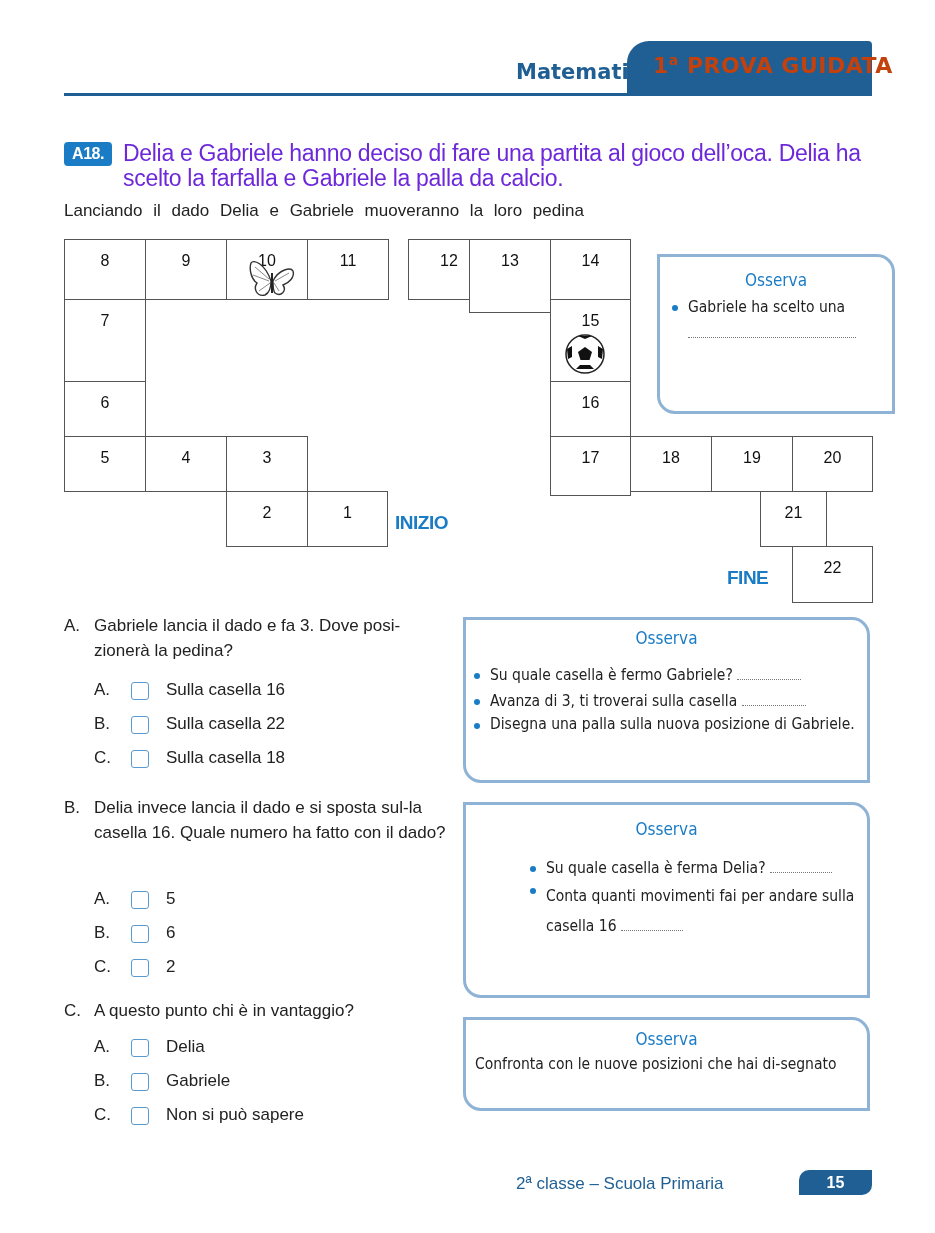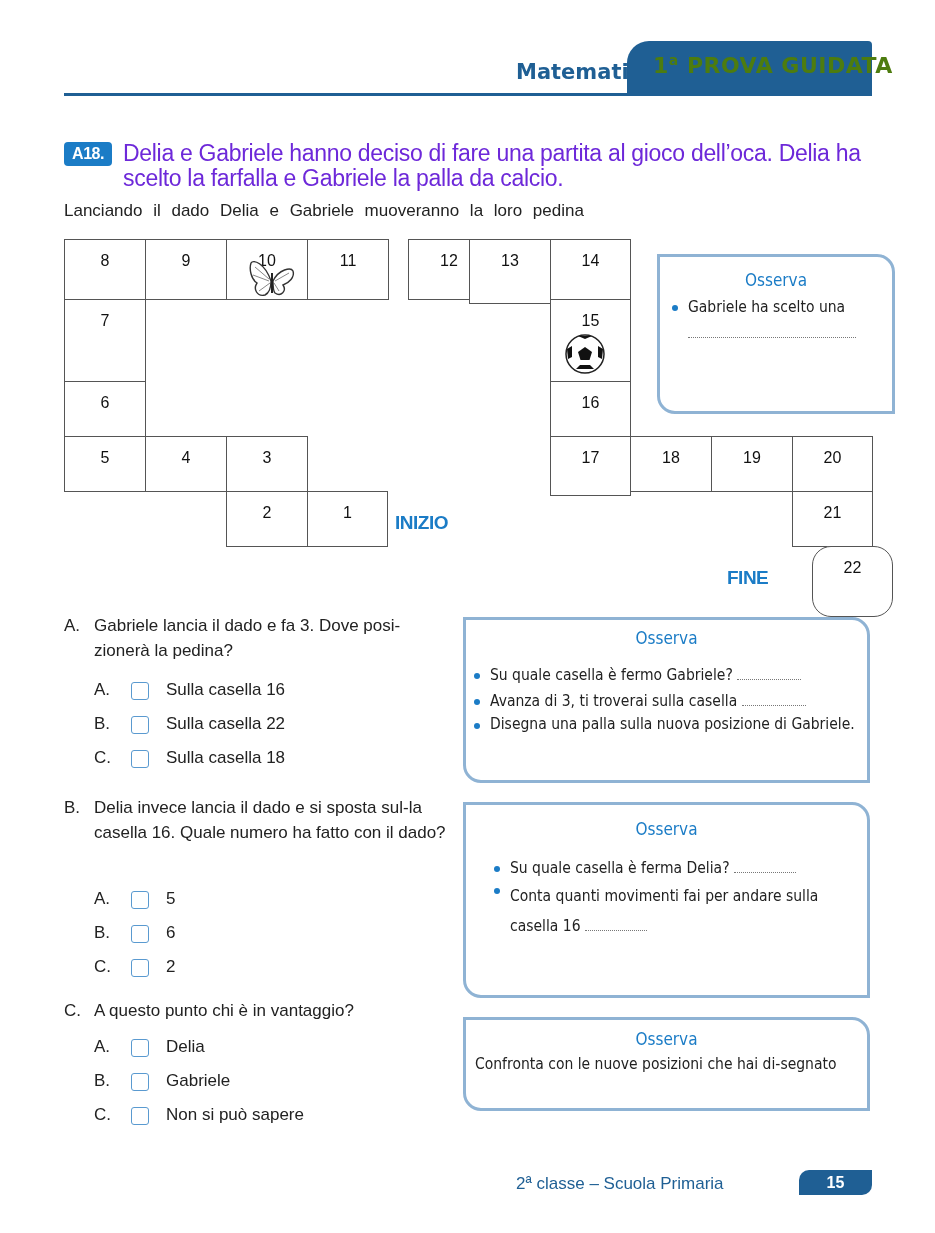--- a/index.html
+++ b/index.html
@@ -3,21 +3,21 @@
 <meta charset="utf-8">
 <style>
   * { box-sizing: border-box; margin: 0; padding: 0; }
   html, body { width: 935px; height: 1233px; background: #ffffff; overflow: hidden; }
   body { position: relative; font-family: "Liberation Sans", sans-serif; color: #222; }
 
   
   .hdr-line { position: absolute; left: 64px; top: 93px; width: 806px; height: 3px; background: #1f5f94; }
   .hdr-subject { position: absolute; left: 516px; top: 60px; font-family: "DejaVu Sans", sans-serif; font-weight: bold; font-size: 21px; color: #1f5f94; }
   .hdr-tab { position: absolute; left: 627px; top: 41px; width: 245px; height: 55px; background: #1f5f94; border-radius: 22px 0 0 0; border-top-right-radius: 4px; }
-  .hdr-tab-label { position: absolute; left: 653px; top: 52px; font-family: "DejaVu Sans", sans-serif; font-weight: bold; font-size: 22px; color: #4d7c0f; letter-spacing: 0.5px; }
+  .hdr-tab-label { position: absolute; left: 653px; top: 52px; font-family: "DejaVu Sans", sans-serif; font-weight: bold; font-size: 22px; color: #c2410c; letter-spacing: 0.5px; }
   .hdr-tab-label sup { font-size: 14px; }
 
   
   .ex-badge { position: absolute; left: 64px; top: 142px; width: 48px; height: 24px; background: #1b7cc6; border-radius: 4px; color: #fff; font-weight: bold; font-size: 16px; text-align: center; line-height: 24px; letter-spacing: -0.5px; }
   .ex-title { position: absolute; left: 123px; top: 141px; width: 760px; font-size: 23px; line-height: 25px; color: #6d28d9; letter-spacing: -0.3px; }
   .ex-intro { position: absolute; left: 64px; top: 201px; font-family: "Liberation Sans Narrow", "Liberation Sans", sans-serif; font-size: 17px; color: #222; word-spacing: 6px; }
 
   
   .cell { position: absolute; border: 1px solid #555; background: #fff; }
   .cell .num { position: absolute; left: 0; right: 0; top: 12px; text-align: center; font-size: 16px; color: #111; }
@@ -74,21 +74,21 @@
       <path d="M8 8 L22 20 M6 16 L22 22 M12 32 L23 24 M42 14 L28 22 M32 32 L27 24" stroke="#555" stroke-width="0.7"></path>
       <line x1="25" y1="14" x2="25" y2="34" stroke="#222" stroke-width="2"></line>
     </svg>
   </div>
   <div class="cell" style="left:307px;top:239px;width:82px;height:61px;">
       <div class="num">11</div>
     </div>
   <div class="cell" style="left:408px;top:239px;width:82px;height:61px;">
       <div class="num">12</div>
     </div>
-  <div class="cell" style="left:469px;top:239px;width:82px;height:65px;padding-left:10px;">
+  <div class="cell" style="left:469px;top:239px;width:82px;height:74px;padding-left:10px;">
       <div class="num">13</div>
     </div>
   <div class="cell" style="left:550px;top:239px;width:81px;height:61px;">
       <div class="num">14</div>
     </div>
 
   <div class="cell" style="left:64px;top:299px;width:82px;height:83px;">
       <div class="num">7</div>
     </div>
   <div class="cell" style="left:64px;top:381px;width:82px;height:56px;">
@@ -134,24 +134,24 @@
   <div class="cell" style="left:630px;top:436px;width:82px;height:56px;">
       <div class="num">18</div>
     </div>
   <div class="cell" style="left:711px;top:436px;width:82px;height:56px;">
       <div class="num">19</div>
     </div>
   <div class="cell" style="left:792px;top:436px;width:81px;height:56px;">
       <div class="num">20</div>
     </div>
 
-  <div class="cell" style="left:792px;top:491px;width:81px;height:56px;">
+  <div class="cell" style="left:760px;top:491px;width:67px;height:56px;">
       <div class="num">21</div>
     </div>
-  <div class="cell" style="left:812px;top:546px;width:81px;height:71px;border-radius:19px;">
+  <div class="cell" style="left:792px;top:546px;width:81px;height:57px;">
       <div class="num">22</div>
     </div>
   <div class="board-label" style="left:727px;top:567px;">FINE</div>
 </div>
 
 <div class="osserva" style="left:657px;top:254px;width:238px;height:160px;">
   <div class="title" style="margin-top:13px;">Osserva</div>
   <ul style="margin-top:8px;">
     <li style="margin-left:6px;margin-top:6px;"><span>Gabriele ha scelto una</span><br><span class="dots" style="width:168px;margin-top:10px;"></span></li>
   </ul>
@@ -201,21 +201,21 @@
     <span class="ot">6</span>
   </div>
 <div class="opt" style="top:957px;">
     <span class="ol">C.</span>
     <span class="box"></span>
     <span class="ot">2</span>
   </div>
 
 <div class="osserva" style="left:463px;top:802px;width:407px;height:196px;">
   <div class="title" style="margin-top:14px;">Osserva</div>
-  <ul style="margin-top:20px;padding-left:22px;">
+  <ul style="margin-top:20px;padding-left:22px;margin-left:36px;">
     <li><span>Su quale casella è ferma Delia?</span> <span class="dots" style="width:62px;"></span></li>
     <li style="margin-top:4px;line-height:30px;"><span>Conta quanti movimenti fai per andare sulla casella 16</span> <span class="dots" style="width:62px;"></span></li>
   </ul>
 </div>
 
 <div class="q" style="top:998px;">
   <span class="ql">C.</span>
   <span class="qt">A questo punto chi è in vantaggio?</span>
 </div>
 <div class="opt" style="top:1037px;">

